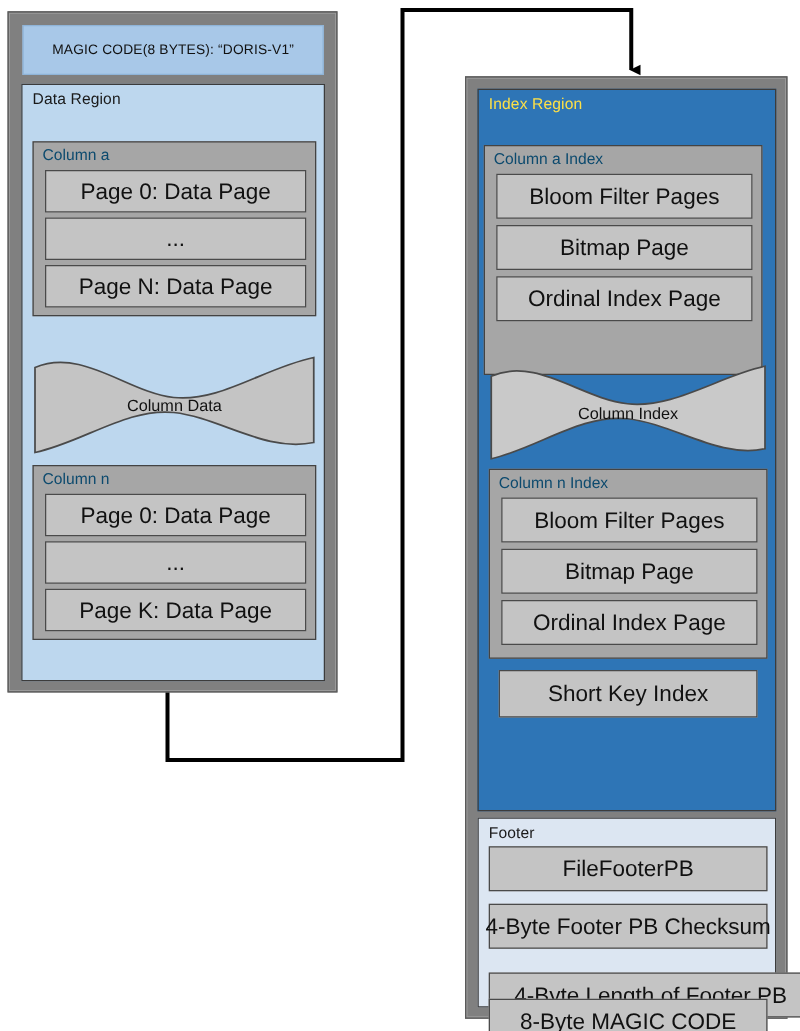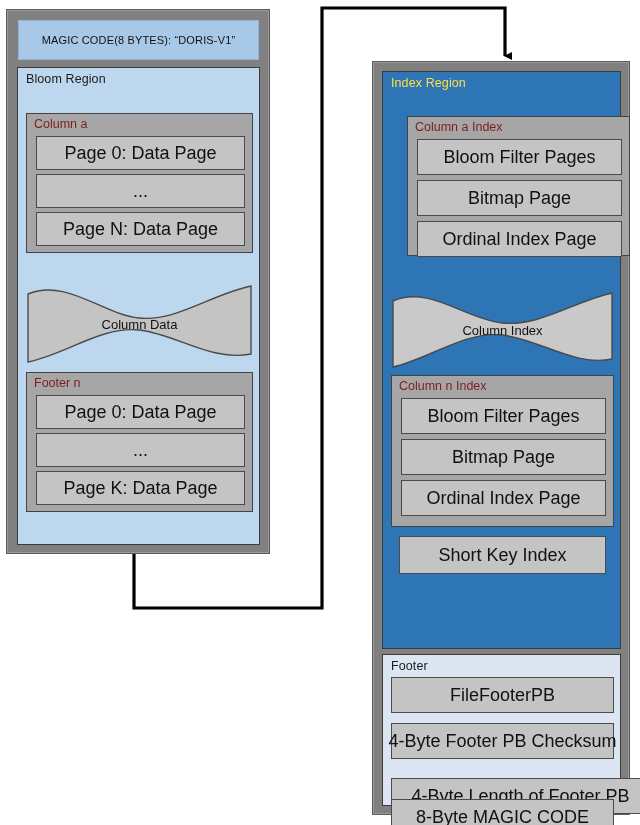--- a/index.html
+++ b/index.html
@@ -48,21 +48,21 @@
     background: #a6a6a6;
     border: 1px solid #434343;
   }
 
   .group-title {
     position: absolute;
     left: 7px;
     top: 3px;
     font-size: 12.5px;
     line-height: 15px;
-    color: #7f1d1d;
+    color: #0c4a6e;
     white-space: nowrap;
   }
 
   .cell {
     position: absolute;
     box-sizing: border-box;
     background: #c4c4c4;
     border: 1px solid #4a4a4a;
     display: flex;
     align-items: center;
@@ -120,55 +120,55 @@
   </defs>
   <polyline points="134,553 134,608 322,608 322,8 505,8 505,56" fill="none" stroke="#000000" stroke-width="3.2" stroke-linejoin="miter" stroke-linecap="butt" marker-end="url(#arrowhead)"></polyline>
 </svg>
 
 <div class="panel" style="left:6px; top:9px; width:264px; height:545px;">
 
   <div class="magic-band" style="left:11px; top:10px; width:241px; height:40px;">MAGIC CODE(8 BYTES):  “DORIS-V1”</div>
 
   <div class="region" style="left:10px; top:57px; width:243px; height:478px; background:#bdd7ee;">
 
-    <div class="region-title">Bloom Region</div>
+    <div class="region-title">Data Region</div>
 
     <div class="group" style="left:8px; top:45px; width:227px; height:140px;">
       <div class="group-title">Column a</div>
 
       <div class="cell" style="left:9px; top:22px; width:209px; height:34px;">Page 0: Data Page</div>
       <div class="cell" style="left:9px; top:60px; width:209px; height:34px;">...</div>
       <div class="cell" style="left:9px; top:98px; width:209px; height:34px;">Page N: Data Page</div>
     </div>
 
     <div class="wave" style="left:8px; top:216px; width:227px; height:82px;">
       <svg viewBox="0 0 227 82" width="227" height="82">
         <path d="M 2,10 C 40,-6 76,30 113,34 C 150,38 186,10 225,2
                  L 225,70 C 186,78 150,50 113,46 C 76,42 40,70 2,78 Z" fill="#c4c4c4" stroke="#4a4a4a" stroke-width="1.4"></path>
       </svg>
       <div class="wave-label" style="top:33px;">Column Data</div>
     </div>
 
     <div class="group" style="left:8px; top:304px; width:227px; height:140px;">
-      <div class="group-title">Footer n</div>
+      <div class="group-title">Column n</div>
 
       <div class="cell" style="left:9px; top:22px; width:209px; height:34px;">Page 0: Data Page</div>
       <div class="cell" style="left:9px; top:60px; width:209px; height:34px;">...</div>
       <div class="cell" style="left:9px; top:98px; width:209px; height:34px;">Page K: Data Page</div>
     </div>
   </div>
 </div>
 
 <div class="panel" style="left:372px; top:61px; width:258px; height:754px;">
 
   <div class="region" style="left:9px; top:9px; width:239px; height:578px; background:#2e75b6;">
 
     <div class="region-title" style="color:#fde047;">Index Region</div>
 
-    <div class="group" style="left:24px; top:44px; width:223px; height:140px;">
+    <div class="group" style="left:4px; top:44px; width:223px; height:184px;">
       <div class="group-title">Column a Index</div>
 
       <div class="cell" style="left:9px; top:22px; width:205px; height:36px;">Bloom Filter Pages</div>
       <div class="cell" style="left:9px; top:63px; width:205px; height:36px;">Bitmap Page</div>
       <div class="cell" style="left:9px; top:104px; width:205px; height:36px;">Ordinal Index Page</div>
     </div>
 
     <div class="wave" style="left:8px; top:219px; width:223px; height:80px;">
       <svg viewBox="0 0 223 80" width="223" height="80">
         <path d="M 2,10 C 38,-6 74,28 111,32 C 148,36 184,10 221,2

